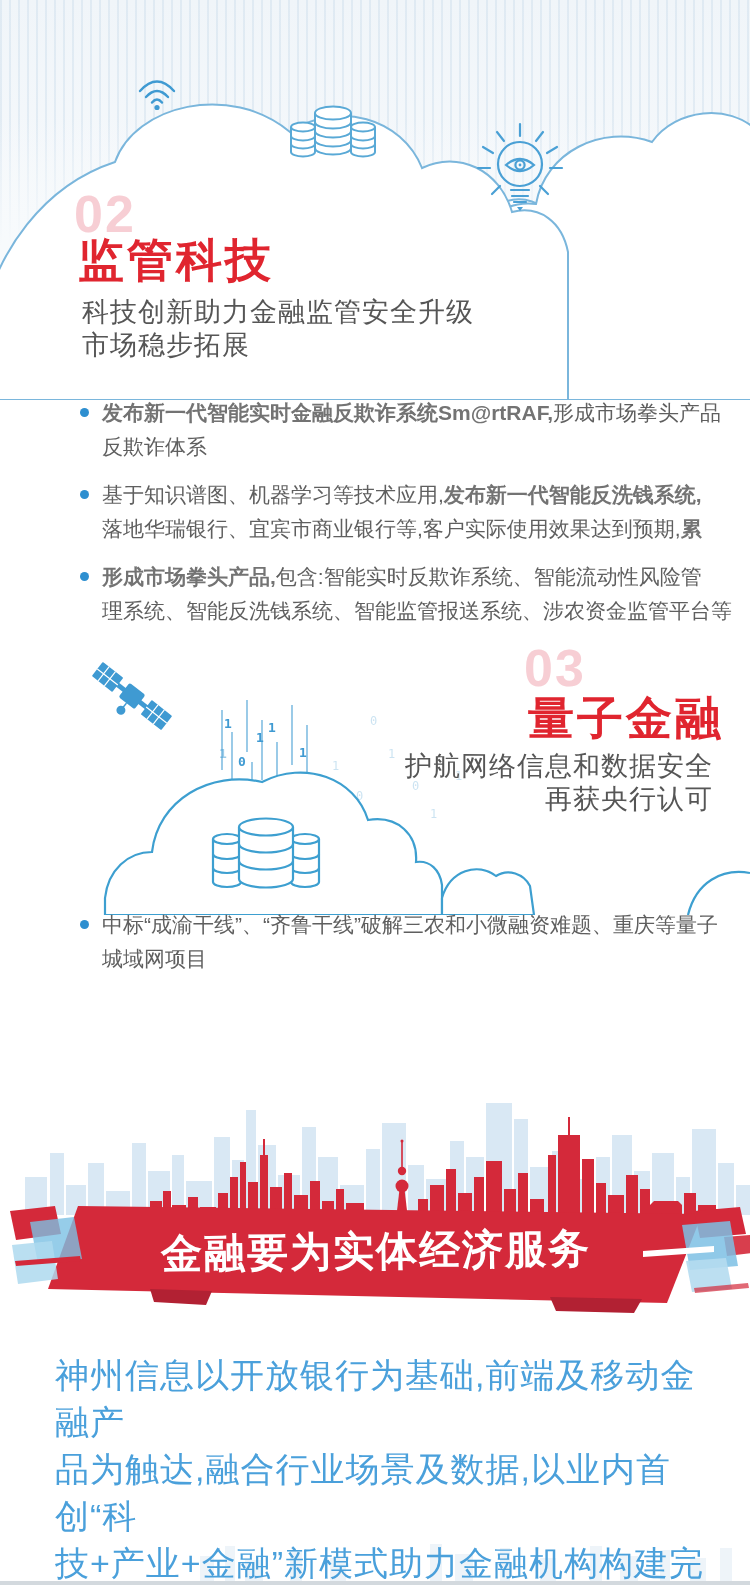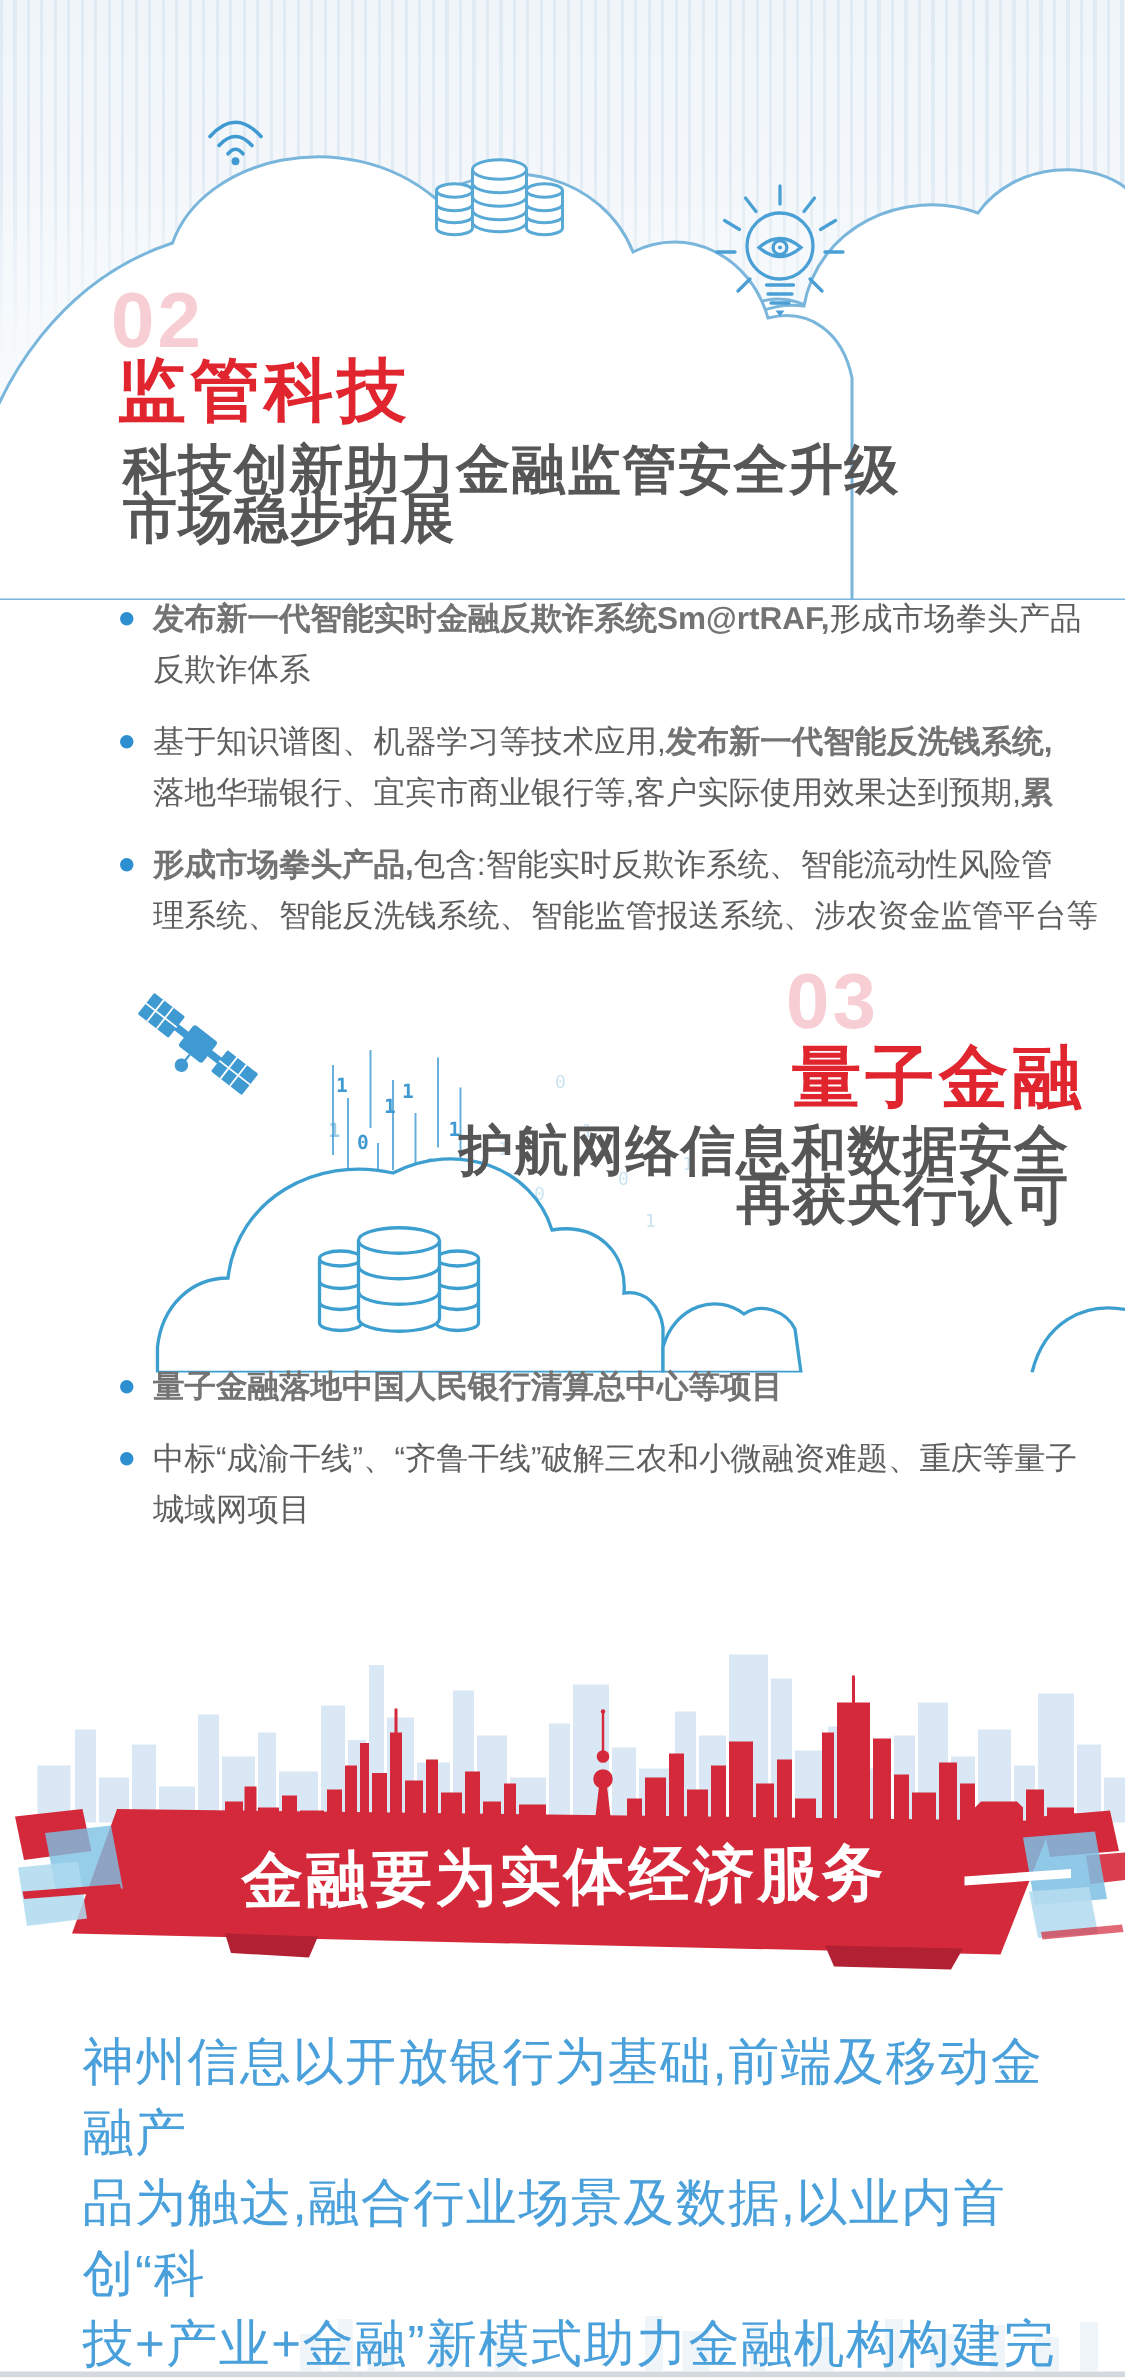--- a/index.html
+++ b/index.html
@@ -12,21 +12,21 @@
     background:repeating-linear-gradient(90deg,rgba(165,195,220,.22) 0 2px,rgba(255,255,255,0) 2px 9px);}
   .streak-fade{position:absolute;left:0;top:120px;width:750px;height:140px;
     background:linear-gradient(180deg,rgba(246,249,252,0),#f7fafc 90%);}
   .hero-svg{position:absolute;left:0;top:0;}
   .watermark{position:absolute;font-weight:bold;color:#f7ced4;font-size:52px;letter-spacing:2px;z-index:1;}
   .wm02{left:74px;top:184px;}
   .wm03{left:524px;top:638px;}
   .sec-title{position:absolute;font-weight:bold;color:#e0252f;font-size:46px;letter-spacing:3px;z-index:2;}
   .t02{left:78px;top:230px;}
   .t03{right:26px;top:688px;text-align:center;}
-  .sec-sub{position:absolute;color:#565656;font-size:36px;line-height:33px;font-weight:700;
+  .sec-sub{position:absolute;color:#565656;font-size:27px;line-height:33px;font-weight:400;
            white-space:pre-line;z-index:2;letter-spacing:1px;}
   .s02{left:82px;top:296px;}
   .s03{right:37px;top:750px;text-align:right;}
   
   .bullets{position:absolute;left:78px;margin:0;padding:0;list-style:none;z-index:2;}
   .b1{top:396px;}
   .b2{top:908px;}
   .bullets li{position:relative;padding-left:24px;margin-bottom:14px;
     font-size:21px;line-height:34px;color:#5f5f5f;}
   .bullets li .dot{position:absolute;left:2px;top:12px;width:9px;height:9px;border-radius:50%;
@@ -184,24 +184,20 @@
       <path d="M239 214 A27 8.5 0 0 0 293 214" fill="none"></path>
       <path d="M239 231 A27 8.5 0 0 0 293 231" fill="none"></path>
     </g>
   </svg>
 
   <div class="watermark wm03">03</div>
   <div class="sec-title t03">量子金融</div>
   <div class="sec-sub s03">护航网络信息和数据安全
 再获央行认可</div>
   <ul class="bullets b2" id="bullets-2">
-      <li>
-        <span class="dot"></span>
-        <div class="line"><b>量子金融落地中国人民银行清算总中心等项目</b></div>
-      </li>
       <li>
         <span class="dot"></span>
         <div class="line"><span>中标“成渝干线”、“齐鲁干线”破解三农和小微融资难题、重庆等量子</span></div>
         <div class="line"><span>城域网项目</span></div>
       </li>
     </ul>
 
   <svg class="skyline-svg" width="750" height="245" viewBox="0 0 750 245">
 
     <g fill="#d9e8f4">

